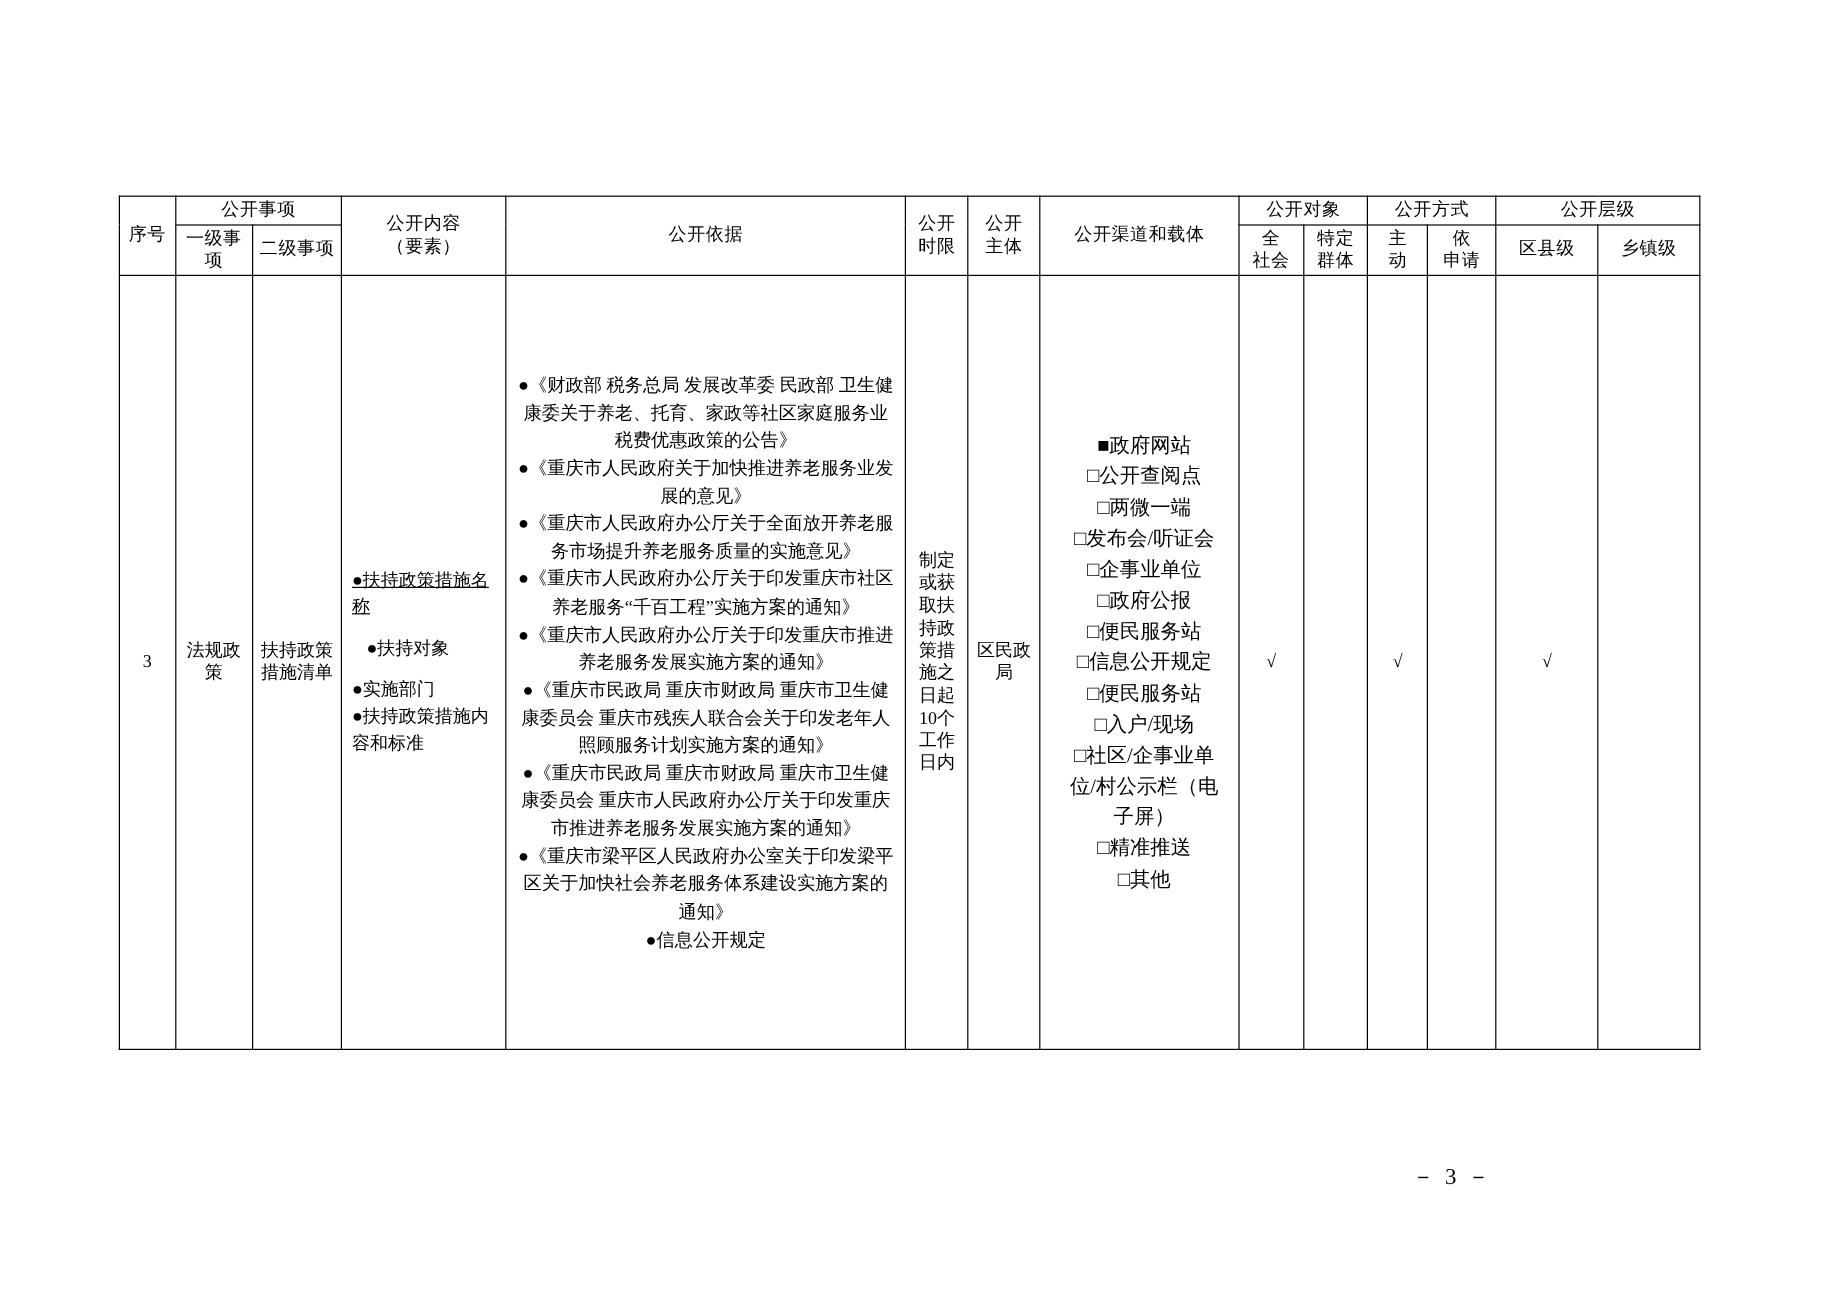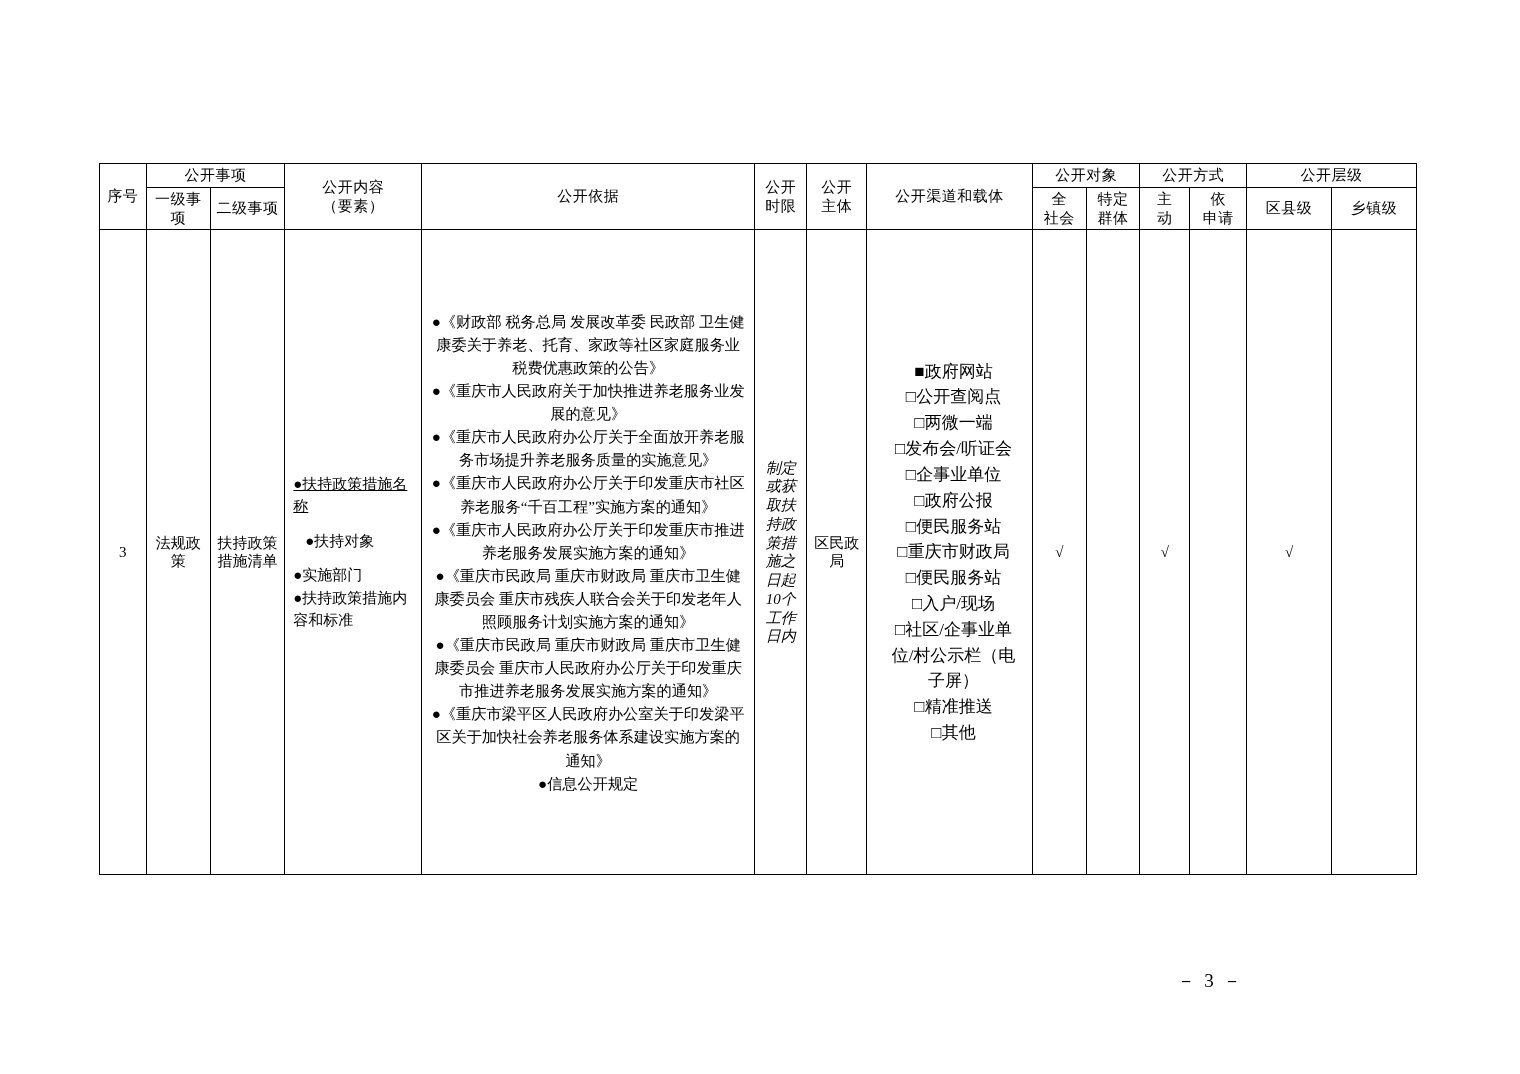--- a/index.html
+++ b/index.html
@@ -110,21 +110,20 @@
     letter-spacing: 2px;
   }
   .page-number .pn-inner {
     display: inline-block;
     margin-left: 900px;
   }
   .time-cell {
     font-size: 15px;
     line-height: 1.45;
     letter-spacing: 0px;
-    font-style: italic;
   }
 </style>
 </head>
 <body>
 
 <div class="page">
 
   <table class="main">
     <colgroup>
       <col class="c-seq">
@@ -249,21 +248,21 @@
         </td>
         <td>
           <div class="channel-list" id="channel-list">
               <p><span>■</span><span>政府网站</span></p>
               <p><span>□</span><span>公开查阅点</span></p>
               <p><span>□</span><span>两微一端</span></p>
               <p><span>□</span><span>发布会/听证会</span></p>
               <p><span>□</span><span>企事业单位</span></p>
               <p><span>□</span><span>政府公报</span></p>
               <p><span>□</span><span>便民服务站</span></p>
-              <p><span>□</span><span>重庆市财政局</span></p>
+              <p><span>□</span><span>信息公开规定</span></p>
               <p><span>□</span><span>便民服务站</span></p>
               <p><span>□</span><span>入户/现场</span></p>
               <p><span>□</span><span>社区/企事业单位/村公示栏（电子屏）</span></p>
               <p><span>□</span><span>精准推送</span></p>
               <p><span>□</span><span>其他</span></p>
             </div>
         </td>
         <td class="tick">
           <span>√</span>
         </td>

